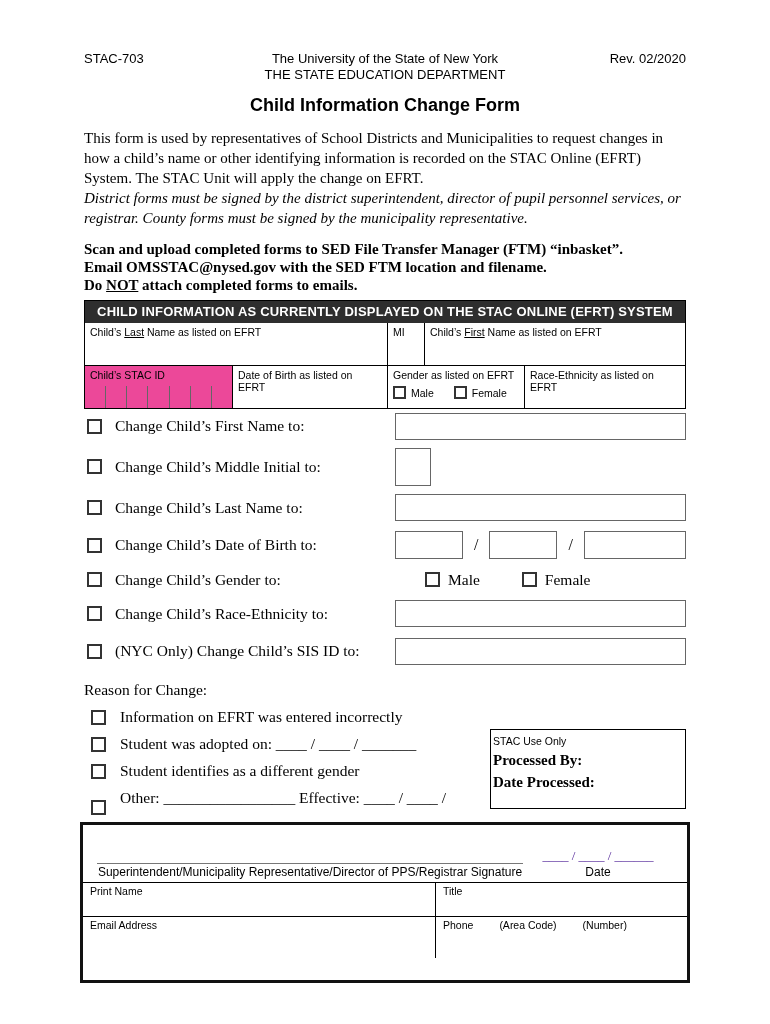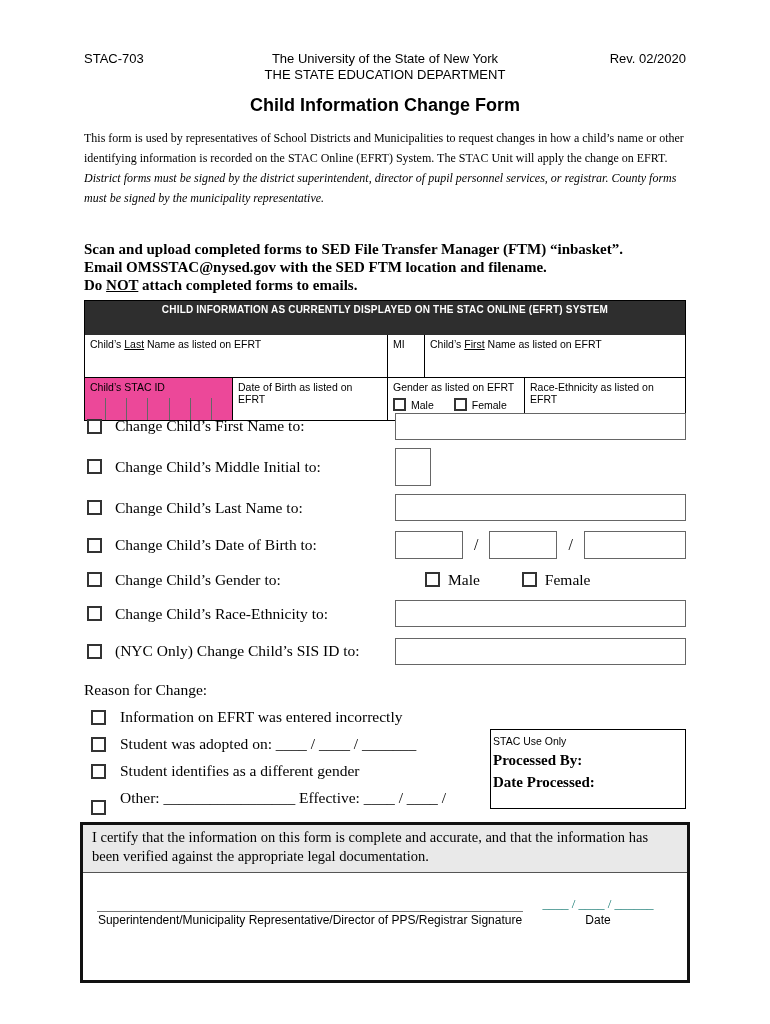--- a/index.html
+++ b/index.html
@@ -12,31 +12,31 @@
   
   .header { position:absolute; top:44px; left:84px; width:602px;
     display:grid; grid-template-columns:130px 1fr 130px;
     font-family:"Liberation Sans", sans-serif; font-size:13px; }
   .header .center { text-align:center; line-height:16px; }
   .header .rev { text-align:right; }
   .doc-title { position:absolute; top:88px; left:0; width:770px; text-align:center;
     font-family:"Liberation Sans", sans-serif; font-weight:bold; font-size:18px; }
 
   
-  .intro { position:absolute; top:121px; left:84px; width:608px; font-size:12px; line-height:20px; }
+  .intro { position:absolute; top:121px; left:84px; width:608px; font-size:15px; line-height:20px; }
   .intro .note { font-style:italic; }
   .instructions { position:absolute; top:233px; left:84px; width:608px;
     font-size:15px; font-weight:bold; line-height:18px; }
   .uline { text-decoration:underline; }
 
   
   .tbl { position:absolute; top:293px; left:84px; width:602px; border:1px solid #000;
     font-family:"Liberation Sans", sans-serif; font-size:10.5px; }
   .tbl-head { background:#2e2e2e; color:#fff; font-weight:bold; text-align:center;
-    padding:3px 0 20px; font-size:10px; letter-spacing:.2px; }
+    padding:3px 0 4px; font-size:13px; letter-spacing:.2px; }
   .tbl-r1 { display:grid; grid-template-columns:302px 37px 1fr; height:42px; }
   .tbl-r2 { display:grid; grid-template-columns:147px 155px 137px 1fr; height:43px; border-top:1px solid #000; }
   .cell { padding:3px 5px; border-left:1px solid #000; position:relative; }
   .cell:first-child { border-left:none; }
   .stacid { background:#ffffcc; }
   .digit-strip { position:absolute; left:0; bottom:0; width:100%; height:22px; display:flex; }
   .digit-strip span { flex:1; border-right:1px solid #666; }
   .digit-strip span:last-child { border-right:none; }
   .gender-opts { display:flex; align-items:center; gap:6px; margin-top:5px; }
   .gender-opts .grp { display:flex; align-items:center; gap:5px; margin-right:14px; }
@@ -75,21 +75,21 @@
   .stacuse .t { font-family:"Liberation Sans", sans-serif; font-size:10.5px; }
   .stacuse .b { font-size:15px; font-weight:bold; margin-top:5px; }
 
   
   .cert { position:absolute; top:815px; left:80px; width:610px; height:161px;
     border:3px solid #111; background:#fff; }
   .cert-statement { background:#e9e9e9; border-bottom:1px solid #555;
     padding:3px 9px 6px; font-size:14.5px; line-height:19px; }
   .sig-row { display:flex; align-items:flex-end; margin:23px 14px 0; }
   .sig-line { flex:1; border-bottom:1px solid #777; height:14px; }
-  .sig-date { width:150px; text-align:center; font-size:13px; color:#0f766e; }
+  .sig-date { width:150px; text-align:center; font-size:13px; color:#4c1d95; }
   .cap-row { display:flex; margin:1px 14px 0; font-family:"Liberation Sans", sans-serif; font-size:12px; }
   .sig-cap { flex:1; text-align:center; }
   .date-cap { width:150px; text-align:center; }
   .info-grid { margin-top:3px; border-top:1px solid #000; display:grid;
     grid-template-columns:352px 1fr; grid-template-rows:33px 1fr; height:76px;
     font-family:"Liberation Sans", sans-serif; font-size:10.5px; }
   .info-cell { padding:2px 7px; border-left:1px solid #000; }
   .info-cell.c1 { border-left:none; }
   .info-cell.r2 { border-top:1px solid #000; }
   .phone-cell { display:flex; gap:26px; }
@@ -274,24 +274,39 @@
     </div>
   </div>
 
   <div class="stacuse">
     <div class="t">STAC Use Only</div>
     <div class="b">Processed By:</div>
     <div class="b">Date Processed:</div>
   </div>
 
   <div class="cert">
-    <div class="cert-statement">I certify that the information on this form is complete and accurate, and that the information has been verified against the appropriate legal documentation.</div>
     <div class="sig-row">
       <div class="sig-line"></div>
       <div class="sig-date">____ / ____ / ______</div>
     </div>
     <div class="cap-row">
       <div class="sig-cap">Superintendent/Municipality Representative/Director of PPS/Registrar Signature</div>
       <div class="date-cap">Date</div>
     </div>
+    <div class="info-grid">
+      <div class="info-cell c1">
+        <span>Print Name</span>
+      </div>
+      <div class="info-cell">
+        <span>Title</span>
+      </div>
+      <div class="info-cell c1 r2">
+        <span>Email Address</span>
+      </div>
+      <div class="info-cell r2 phone-cell">
+        <span>Phone</span>
+        <span>(Area Code)</span>
+        <span>(Number)</span>
+      </div>
+    </div>
   </div>
 
 </div>
 
 </body></html>

